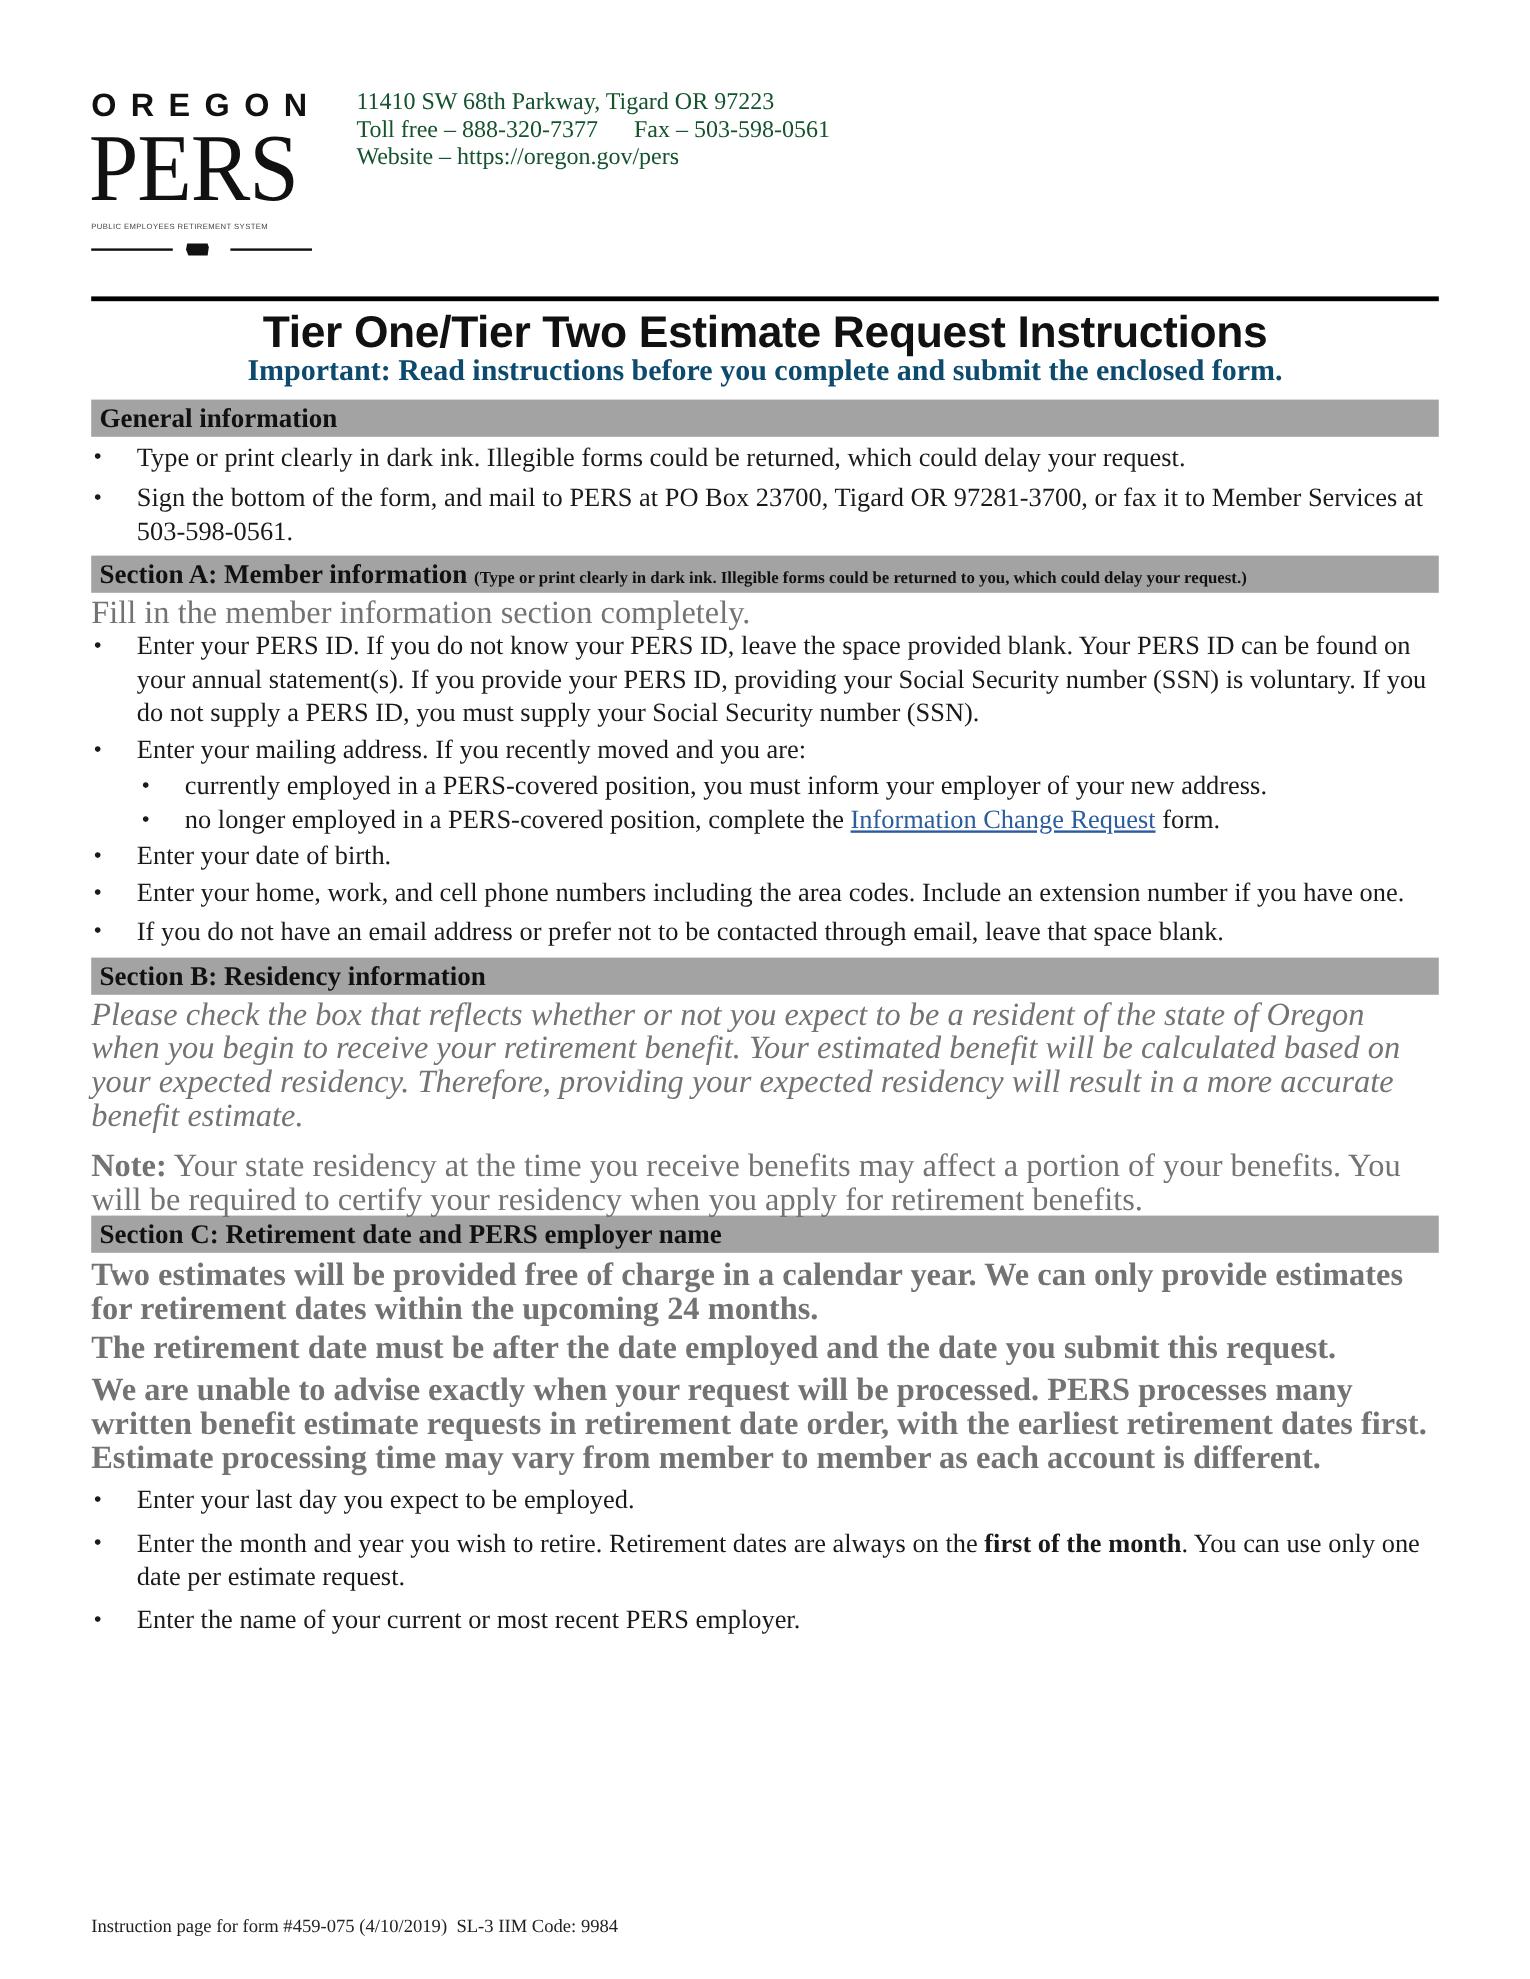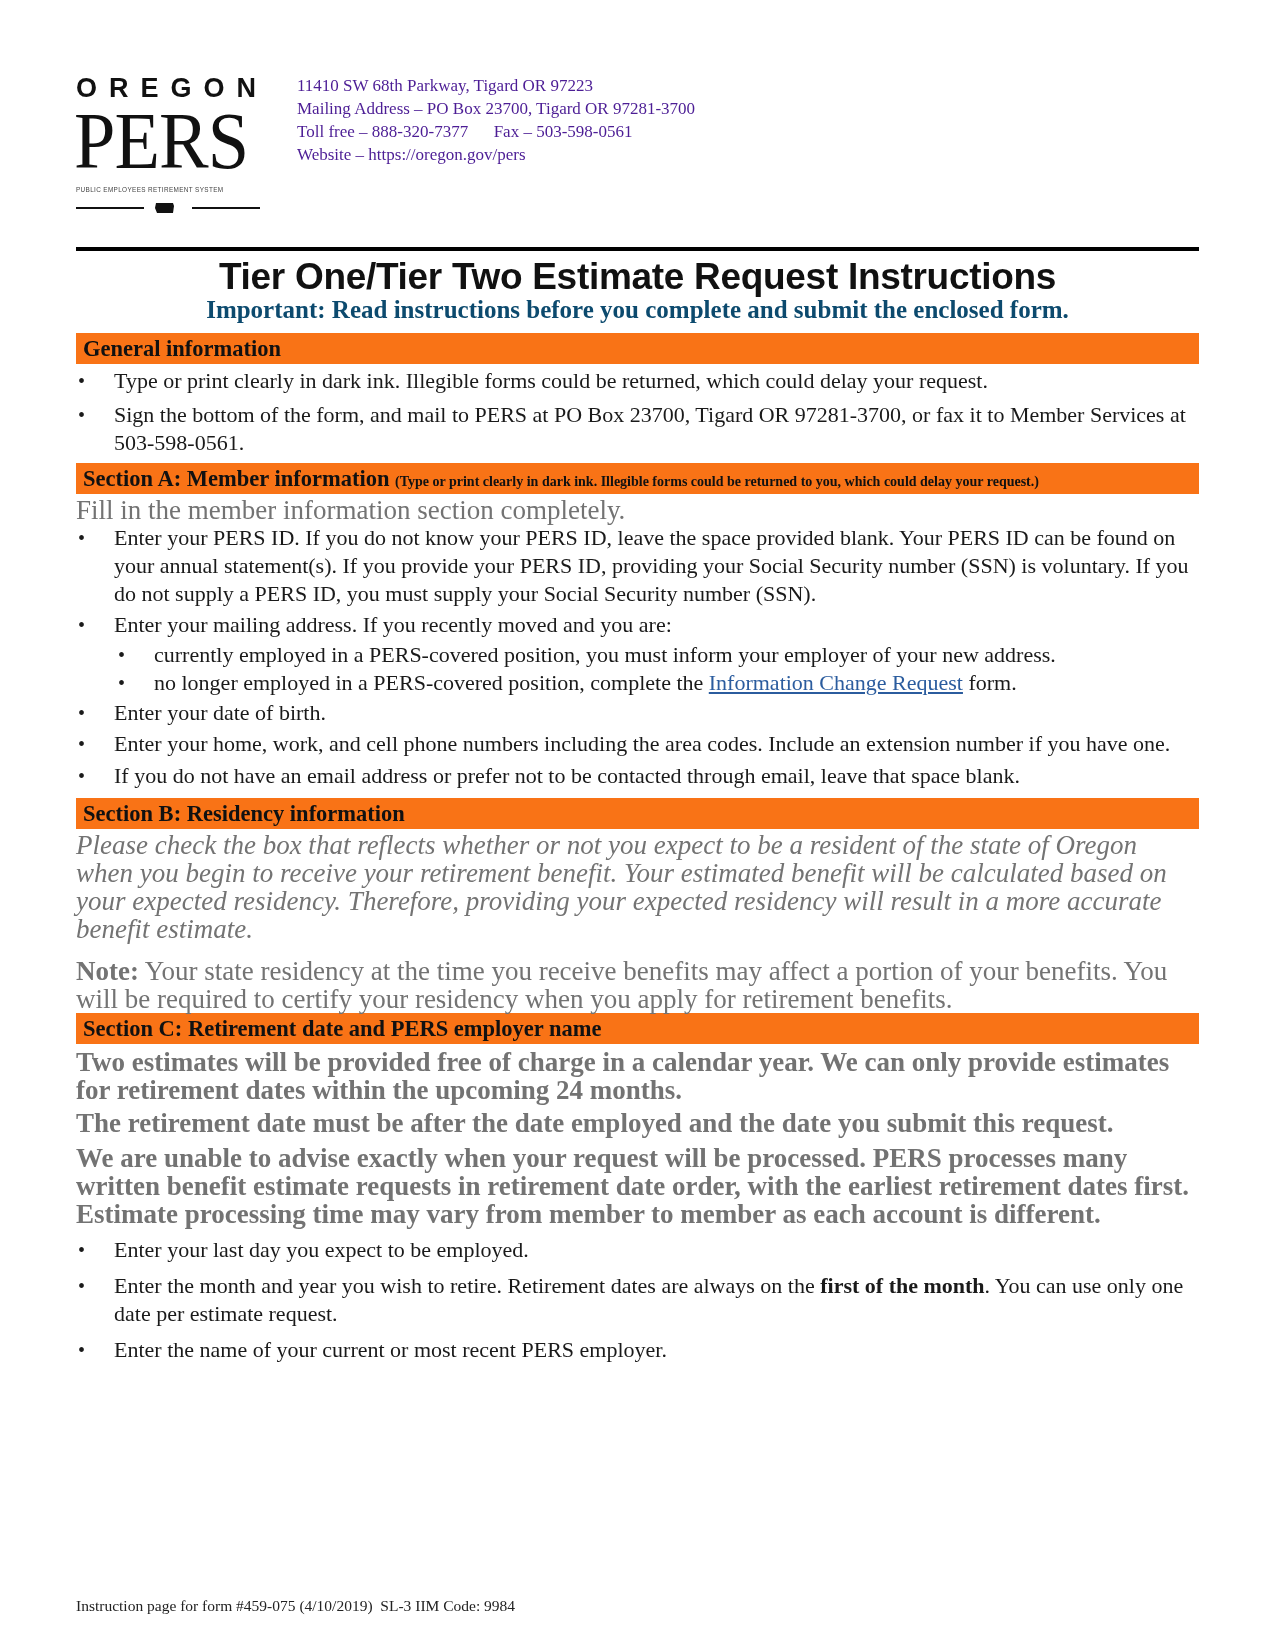--- a/index.html
+++ b/index.html
@@ -34,41 +34,41 @@
     .logo-rule { position: relative; margin-top: 9px; height: 12px; }
     .logo-rule .line { position: absolute; top: 5px; height: 2px; background: #111; }
     .logo-rule .line.l { left: 0; width: 68px; }
     .logo-rule .line.r { right: 0; width: 68px; }
     .logo-rule .state {
       position: absolute; left: 78px; top: 0; width: 22px; height: 12px;
     }
 
     .address {
       position: absolute; left: 297px; top: 74px;
-      font-size: 17px; line-height: 23px; color: #4c1d95;
+      font-size: 20px; line-height: 23px; color: #14532d;
     }
     .address .row { white-space: pre; }
 
     .top-rule { position: absolute; left: 76px; top: 247px; width: 1123px; height: 4px; background: #000; }
 
     .title {
       position: absolute; left: 76px; top: 256px; width: 1123px; text-align: center;
       font-family: "Liberation Sans", "DejaVu Sans", sans-serif;
       font-weight: bold; font-size: 37px; line-height: 42px; color: #111;
       letter-spacing: -0.3px;
     }
     .subtitle {
       position: absolute; left: 76px; top: 295px; width: 1123px; text-align: center;
       font-weight: bold; font-size: 25px; line-height: 30px; color: #0c4a6e;
     }
 
     .content { position: absolute; left: 76px; top: 333px; width: 1123px; }
 
     .section-bar {
-      background: #f97316; height: 31px; padding-left: 7px;
+      background: #a3a3a3; height: 31px; padding-left: 7px;
       font-weight: bold; font-size: 22.5px; line-height: 31px; color: #111;
       white-space: nowrap; overflow: hidden;
     }
     .section-bar .note { font-size: 14px; font-weight: bold; }
 
     .para { font-size: 27px; line-height: 28px; color: #737373; }
     .para.bold { font-weight: bold; }
 
     ul.bullets { list-style: none; }
     ul.bullets > li {
@@ -102,21 +102,20 @@
       <span class="line l"></span>
       <svg class="state" viewBox="0 0 22 12">
         <path d="M2 1 L19 1 L20 4 L19 11 L3 11 L1 6 Z" fill="#111"></path>
       </svg>
       <span class="line r"></span>
     </div>
   </div>
 
   <div class="address">
     <div class="row">11410 SW 68th Parkway, Tigard OR 97223</div>
-    <div class="row">Mailing Address – PO Box 23700, Tigard OR 97281-3700</div>
     <div class="row">Toll free – 888-320-7377      Fax – 503-598-0561</div>
     <div class="row">Website – https://oregon.gov/pers</div>
   </div>
 
   <div class="top-rule"></div>
 
   <div class="title">Tier One/Tier Two Estimate Request Instructions</div>
   <div class="subtitle">Important: Read instructions before you complete and submit the enclosed form.</div>
 
   <div class="content">

